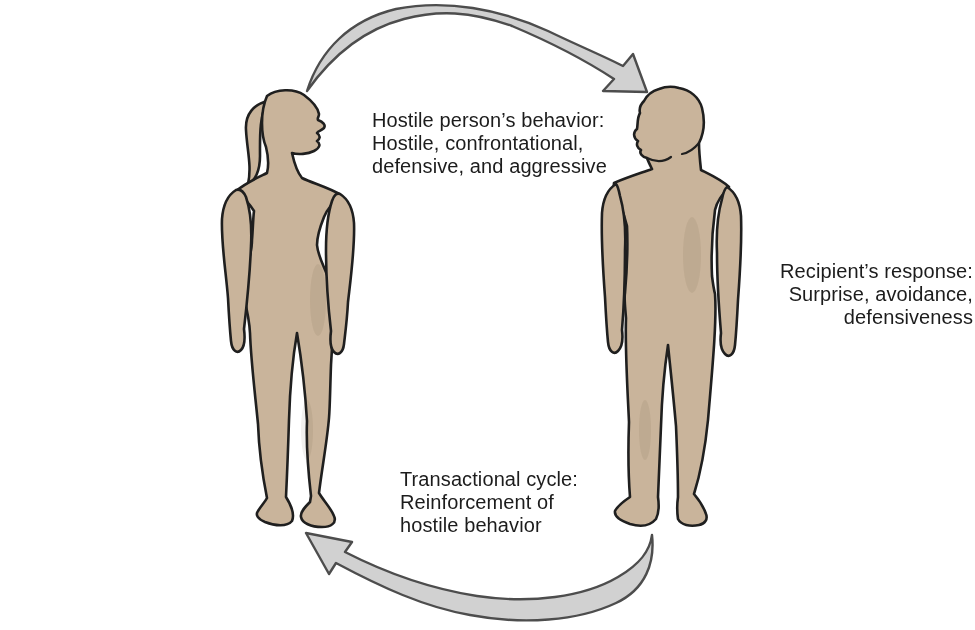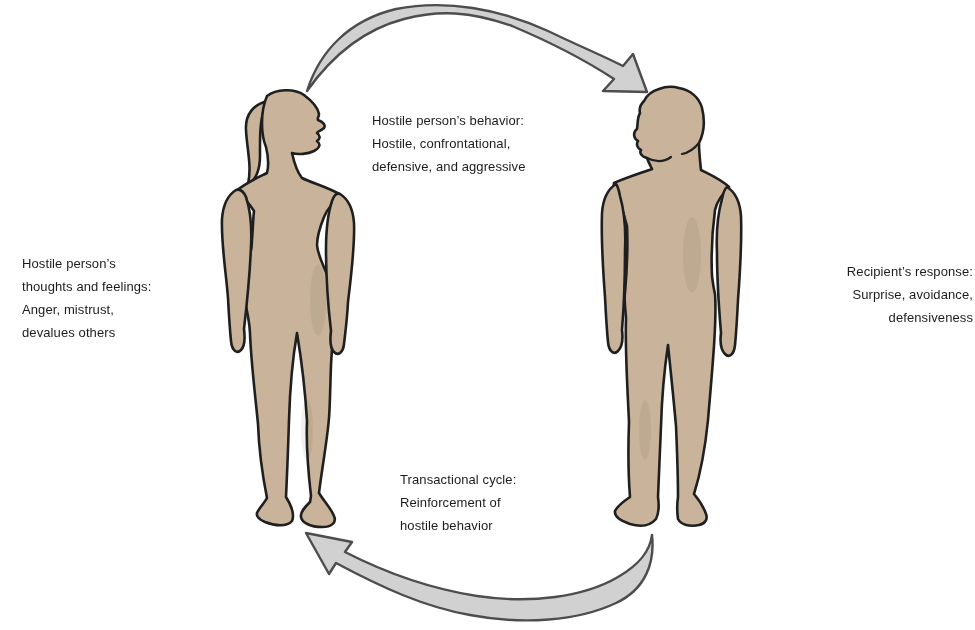--- a/index.html
+++ b/index.html
@@ -39,21 +39,21 @@
   }
   .arrow {
     fill: #d1d1d1;
     stroke: #4d4d4d;
     stroke-width: 2.4;
     stroke-linejoin: round;
   }
   .label {
     position: absolute;
     color: #1c1c1c;
-    font-size: 13px;
+    font-size: 20px;
     line-height: 23px;
     white-space: pre-line;
     letter-spacing: 0.1px;
   }
   .label-left   { left: 22px;  top: 252px; width: 230px; }
   .label-top    { left: 372px; top: 109px; width: 240px; }
   .label-right  { left: 773px; top: 260px; width: 200px; text-align: right; }
   .label-bottom { left: 400px; top: 468px; width: 210px; }
 </style>
 </head>
@@ -226,24 +226,20 @@
       C 424 607 381 587 336 563
       L 329 574
       L 306 533
       L 352 542
       L 345 552
       C 388 574 432 589 477 596
       C 531 604 584 597 618 577
       C 640 564 650 551 652 535 Z"></path>
   </svg>
 
-  <div class="label label-left">Hostile person’s
-thoughts and feelings:
-Anger, mistrust,
-devalues others</div>
 
   <div class="label label-top">Hostile person’s behavior:
 Hostile, confrontational,
 defensive, and aggressive</div>
 
   <div class="label label-right">Recipient’s response:
 Surprise, avoidance,
 defensiveness</div>
 
   <div class="label label-bottom">Transactional cycle:

